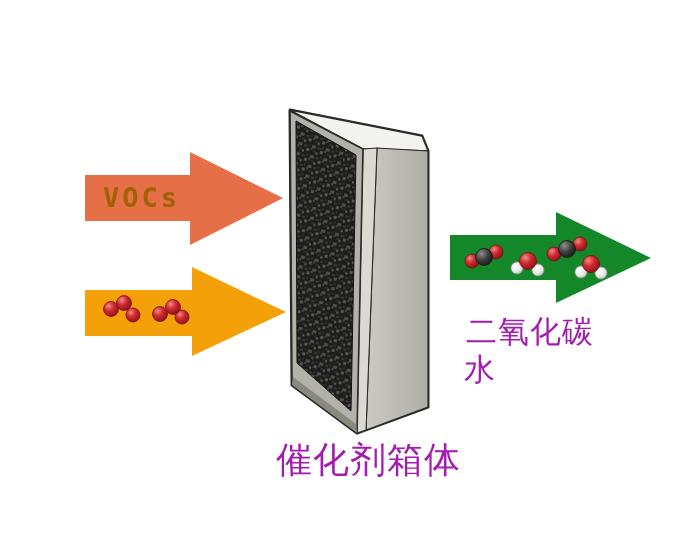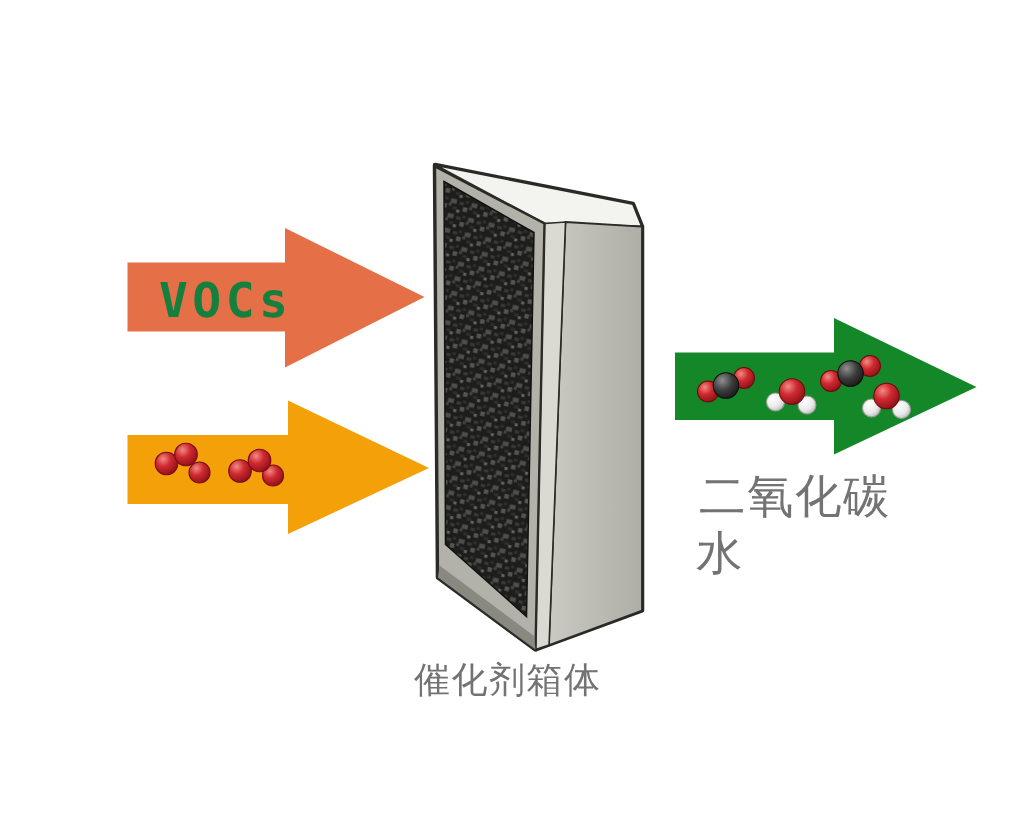--- a/index.html
+++ b/index.html
@@ -6,38 +6,38 @@
   .stage{
     position:relative;
     width:676px;height:559px;
     background:#ffffff;
     overflow:hidden;
     font-family:"DejaVu Sans", sans-serif;
   }
   .stage svg{position:absolute;left:0;top:0;}
   .label{
     position:absolute;
-    color:#737373;
+    color:#a21caf;
     line-height:1.1;
     white-space:nowrap;
     font-family:"DejaVu Sans", sans-serif;
   }
   .label-vocs{
     left:103px;top:183px;width:92px;
-    text-align:right;
-    color:#15803d;
+    text-align:left;
+    color:#a16207;
     font-family:"DejaVu Sans Mono", monospace;
     font-weight:bold;
-    font-size:32px;
+    font-size:27px;
     letter-spacing:3px;
   }
   .label-ozone{left:104px;top:384px;font-size:30px;letter-spacing:4px;}
   .label-co2{left:466px;top:314px;font-size:31px;letter-spacing:1px;}
   .label-water{left:464px;top:352px;font-size:31px;}
-  .label-box{left:276px;top:440px;font-size:24px;letter-spacing:1px;}
+  .label-box{left:276px;top:440px;font-size:36px;letter-spacing:1px;}
 </style>
 </head>
 <body>
 
 <div class="stage">
   <svg width="676" height="559" viewBox="0 0 676 559">
     <defs>
       <pattern id="meshPat" width="14" height="10" patternUnits="userSpaceOnUse" patternTransform="rotate(13)">
         <rect width="14" height="10" fill="#1d1d1b"></rect>
         <rect x="1" y="1" width="4" height="3" fill="#4e4e4a"></rect>

